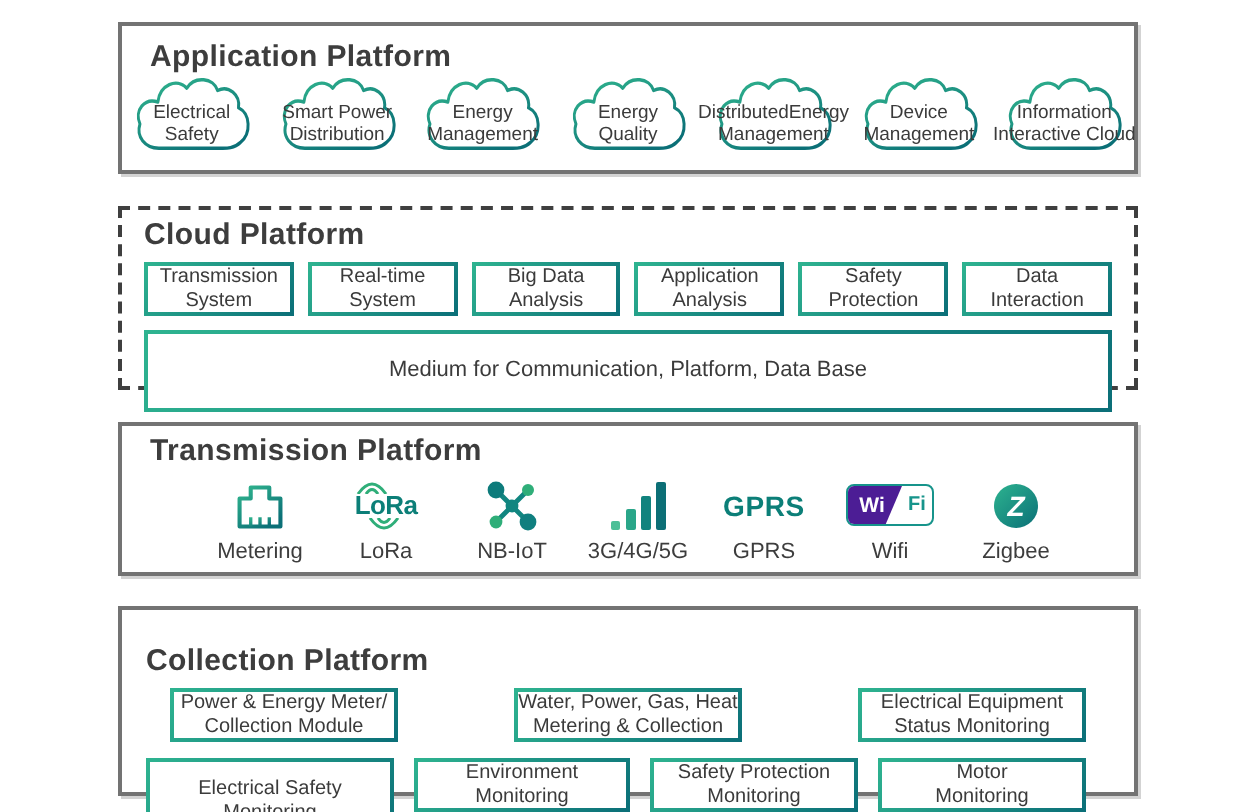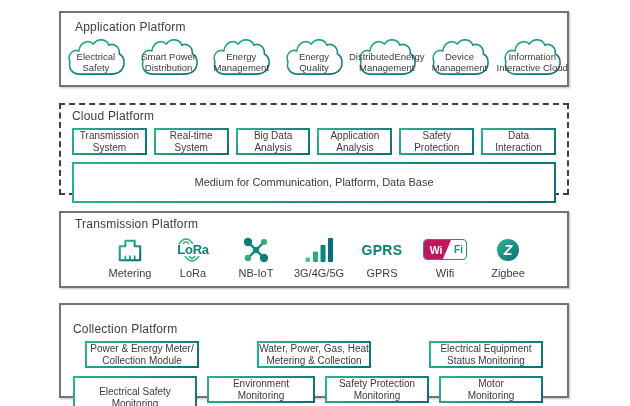--- a/index.html
+++ b/index.html
@@ -5,21 +5,21 @@
   html,body{margin:0;padding:0;background:#fff;}
   body{font-family:"Liberation Sans","DejaVu Sans",sans-serif;color:#3b3b3b;}
   .canvas{position:relative;width:630px;height:406px;background:#fff;overflow:hidden;}
   .section{position:absolute;left:59px;width:510px;box-sizing:border-box;background:#fff;}
   .solid{border:2px solid #737373;box-shadow:1.5px 1.5px 0 rgba(130,130,130,.35);}
   .dashed{border:2px dashed #3f3f3f;}
   .s1{top:11px;height:76px;}
   .s2{top:103px;height:92px;padding:4px 11px;}
   .s3{top:211px;height:77px;padding:4px 14px;}
   .s4{top:303px;height:95px;padding:17px 12px;}
-  .title{font-size:12px;font-weight:400;color:#3d3d3d;letter-spacing:.2px;}
+  .title{font-size:15px;font-weight:700;color:#3d3d3d;letter-spacing:.2px;}
   .s1 .title{margin:7px 0 0 14px;}
 
   
   .clouds{position:absolute;left:5px;right:5px;bottom:4px;height:45px;display:flex;gap:13px;}
   .cloud{position:relative;flex:1;min-width:0;}
   .cloud svg{position:absolute;inset:0;width:100%;height:100%;}
   .cloud-text{position:absolute;left:0;right:0;top:11px;bottom:3px;display:flex;flex-direction:column;
     align-items:center;justify-content:center;font-size:9.5px;line-height:1.12;text-align:center;}
   .cloud-text span{white-space:nowrap;}
 
@@ -37,21 +37,21 @@
   .ticons{margin-top:3px;display:flex;justify-content:space-between;align-items:flex-end;padding:0 14px 0 24px;}
   .titem{width:62px;display:flex;flex-direction:column;align-items:center;}
   .islot{height:31px;display:flex;align-items:center;justify-content:center;}
   .tlabel{font-size:11px;margin-top:2px;color:#3d3d3d;white-space:nowrap;}
   .lora{display:flex;flex-direction:column;align-items:center;line-height:1;}
   .lora-text{font-size:13px;font-weight:700;color:#0c7f78;letter-spacing:-.3px;}
   .arc-top{margin-left:-14px;margin-bottom:-1px;}
   .arc-bot{transform:rotate(180deg);margin-top:0px;margin-left:-2px;}
   .gprs{font-size:14px;font-weight:700;color:#0c7f78;letter-spacing:.3px;}
   .wifi{width:42px;height:19px;border:1.5px solid #17948b;border-radius:4px;display:flex;overflow:hidden;background:#fff;}
-  .wifi-left{width:24px;background:#be185d;color:#fff;font-weight:700;font-size:10.5px;display:flex;
+  .wifi-left{width:24px;background:#4c1d95;color:#fff;font-weight:700;font-size:10.5px;display:flex;
     align-items:center;justify-content:center;clip-path:polygon(0 0,100% 0,70% 100%,0 100%);padding-right:3px;}
   .wifi-right{flex:1;color:#17948b;font-weight:700;font-size:10px;display:flex;align-items:center;justify-content:center;}
   .zigbee{width:22px;height:22px;border-radius:50%;background:linear-gradient(135deg,#2db38f,#0b7077);
     color:#fff;display:flex;align-items:center;justify-content:center;font-weight:700;font-style:italic;font-size:14px;}
 
   
   .crow1{display:flex;justify-content:space-between;margin-top:5px;padding:0 12px;}
   .crow1 .tbox{width:114px;height:27px;}
   .crow2{display:flex;justify-content:space-between;margin-top:8px;padding:0 12px 0 0;}
   .crow2 .b1{width:124px;height:43px;}

